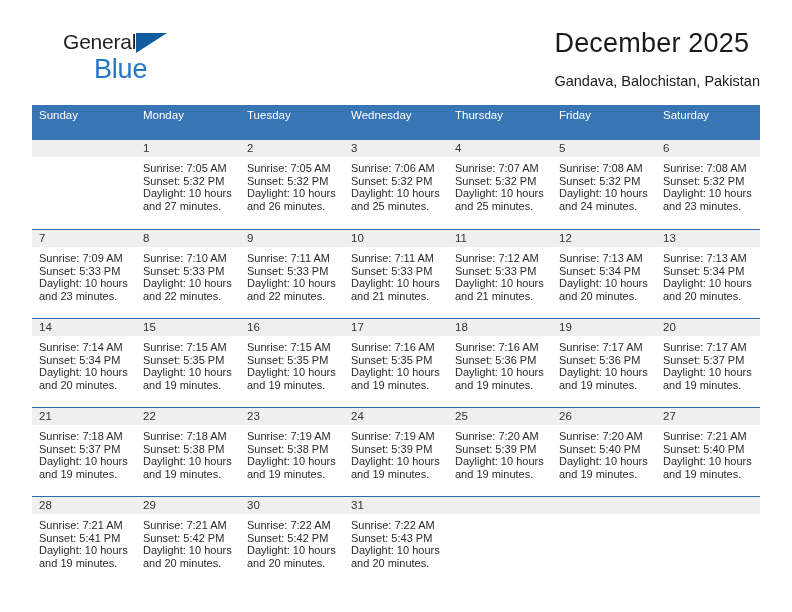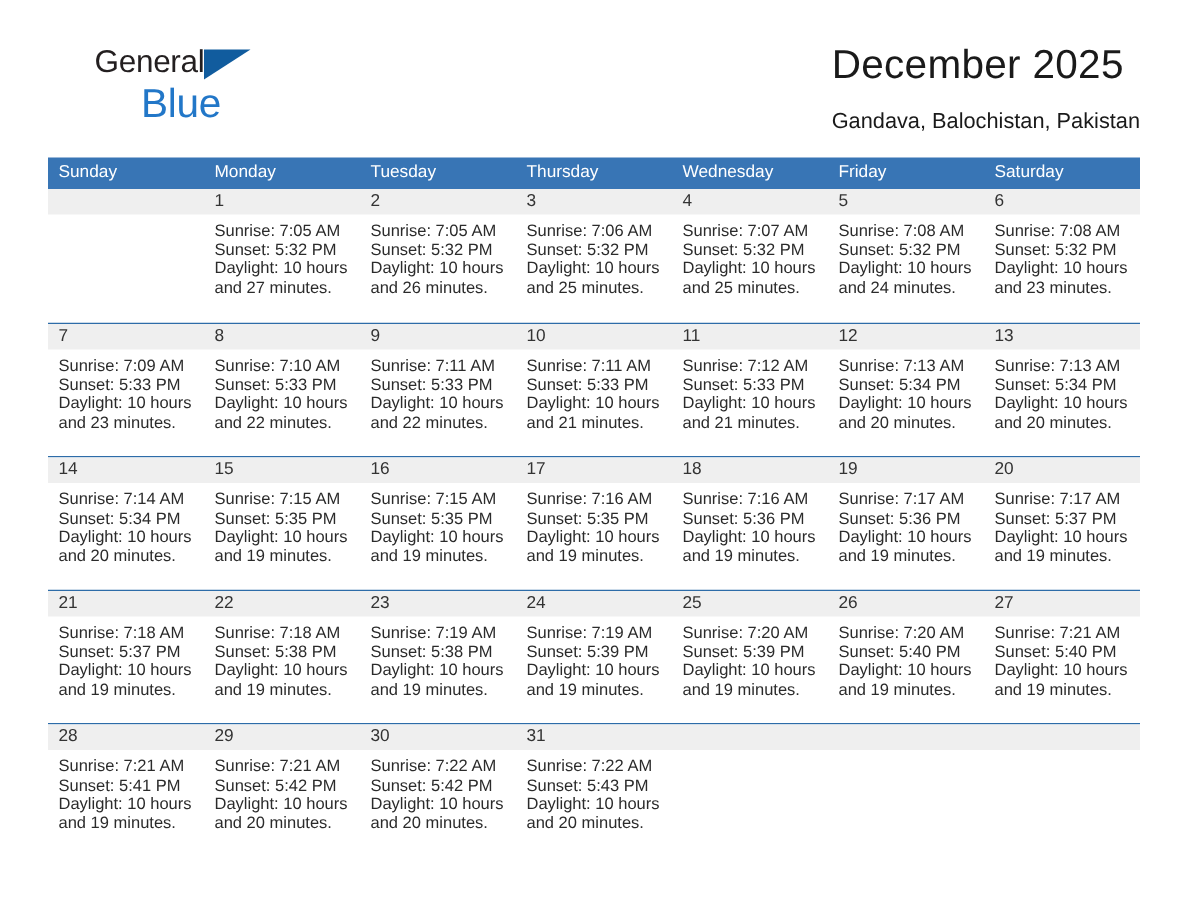--- a/index.html
+++ b/index.html
@@ -93,21 +93,21 @@
   .calendar {
     position: absolute;
     left: 32px;
     top: 105px;
     width: 728px;
   }
 
   .dow-row {
     display: flex;
     background: #3875b5;
-    height: 21px;
+    height: 35px;
   }
   .dow-cell {
     flex: 1 1 0;
     color: #ffffff;
     font-size: 11.5px;
     line-height: 21px;
     padding-left: 7px;
     box-sizing: border-box;
     white-space: nowrap;
   }
@@ -170,22 +170,22 @@
     </div>
 
   </div>
 
   <div class="calendar">
 
     <div class="dow-row">
       <div class="dow-cell">Sunday</div>
       <div class="dow-cell">Monday</div>
       <div class="dow-cell">Tuesday</div>
+      <div class="dow-cell">Wednesday</div>
       <div class="dow-cell">Thursday</div>
-      <div class="dow-cell">Wednesday</div>
       <div class="dow-cell">Friday</div>
       <div class="dow-cell">Saturday</div>
     </div>
 
     <div id="weeks-container">
         <div class="week">
           <div class="day empty">
             <div class="day-num"></div>
           </div>
           <div class="day">

